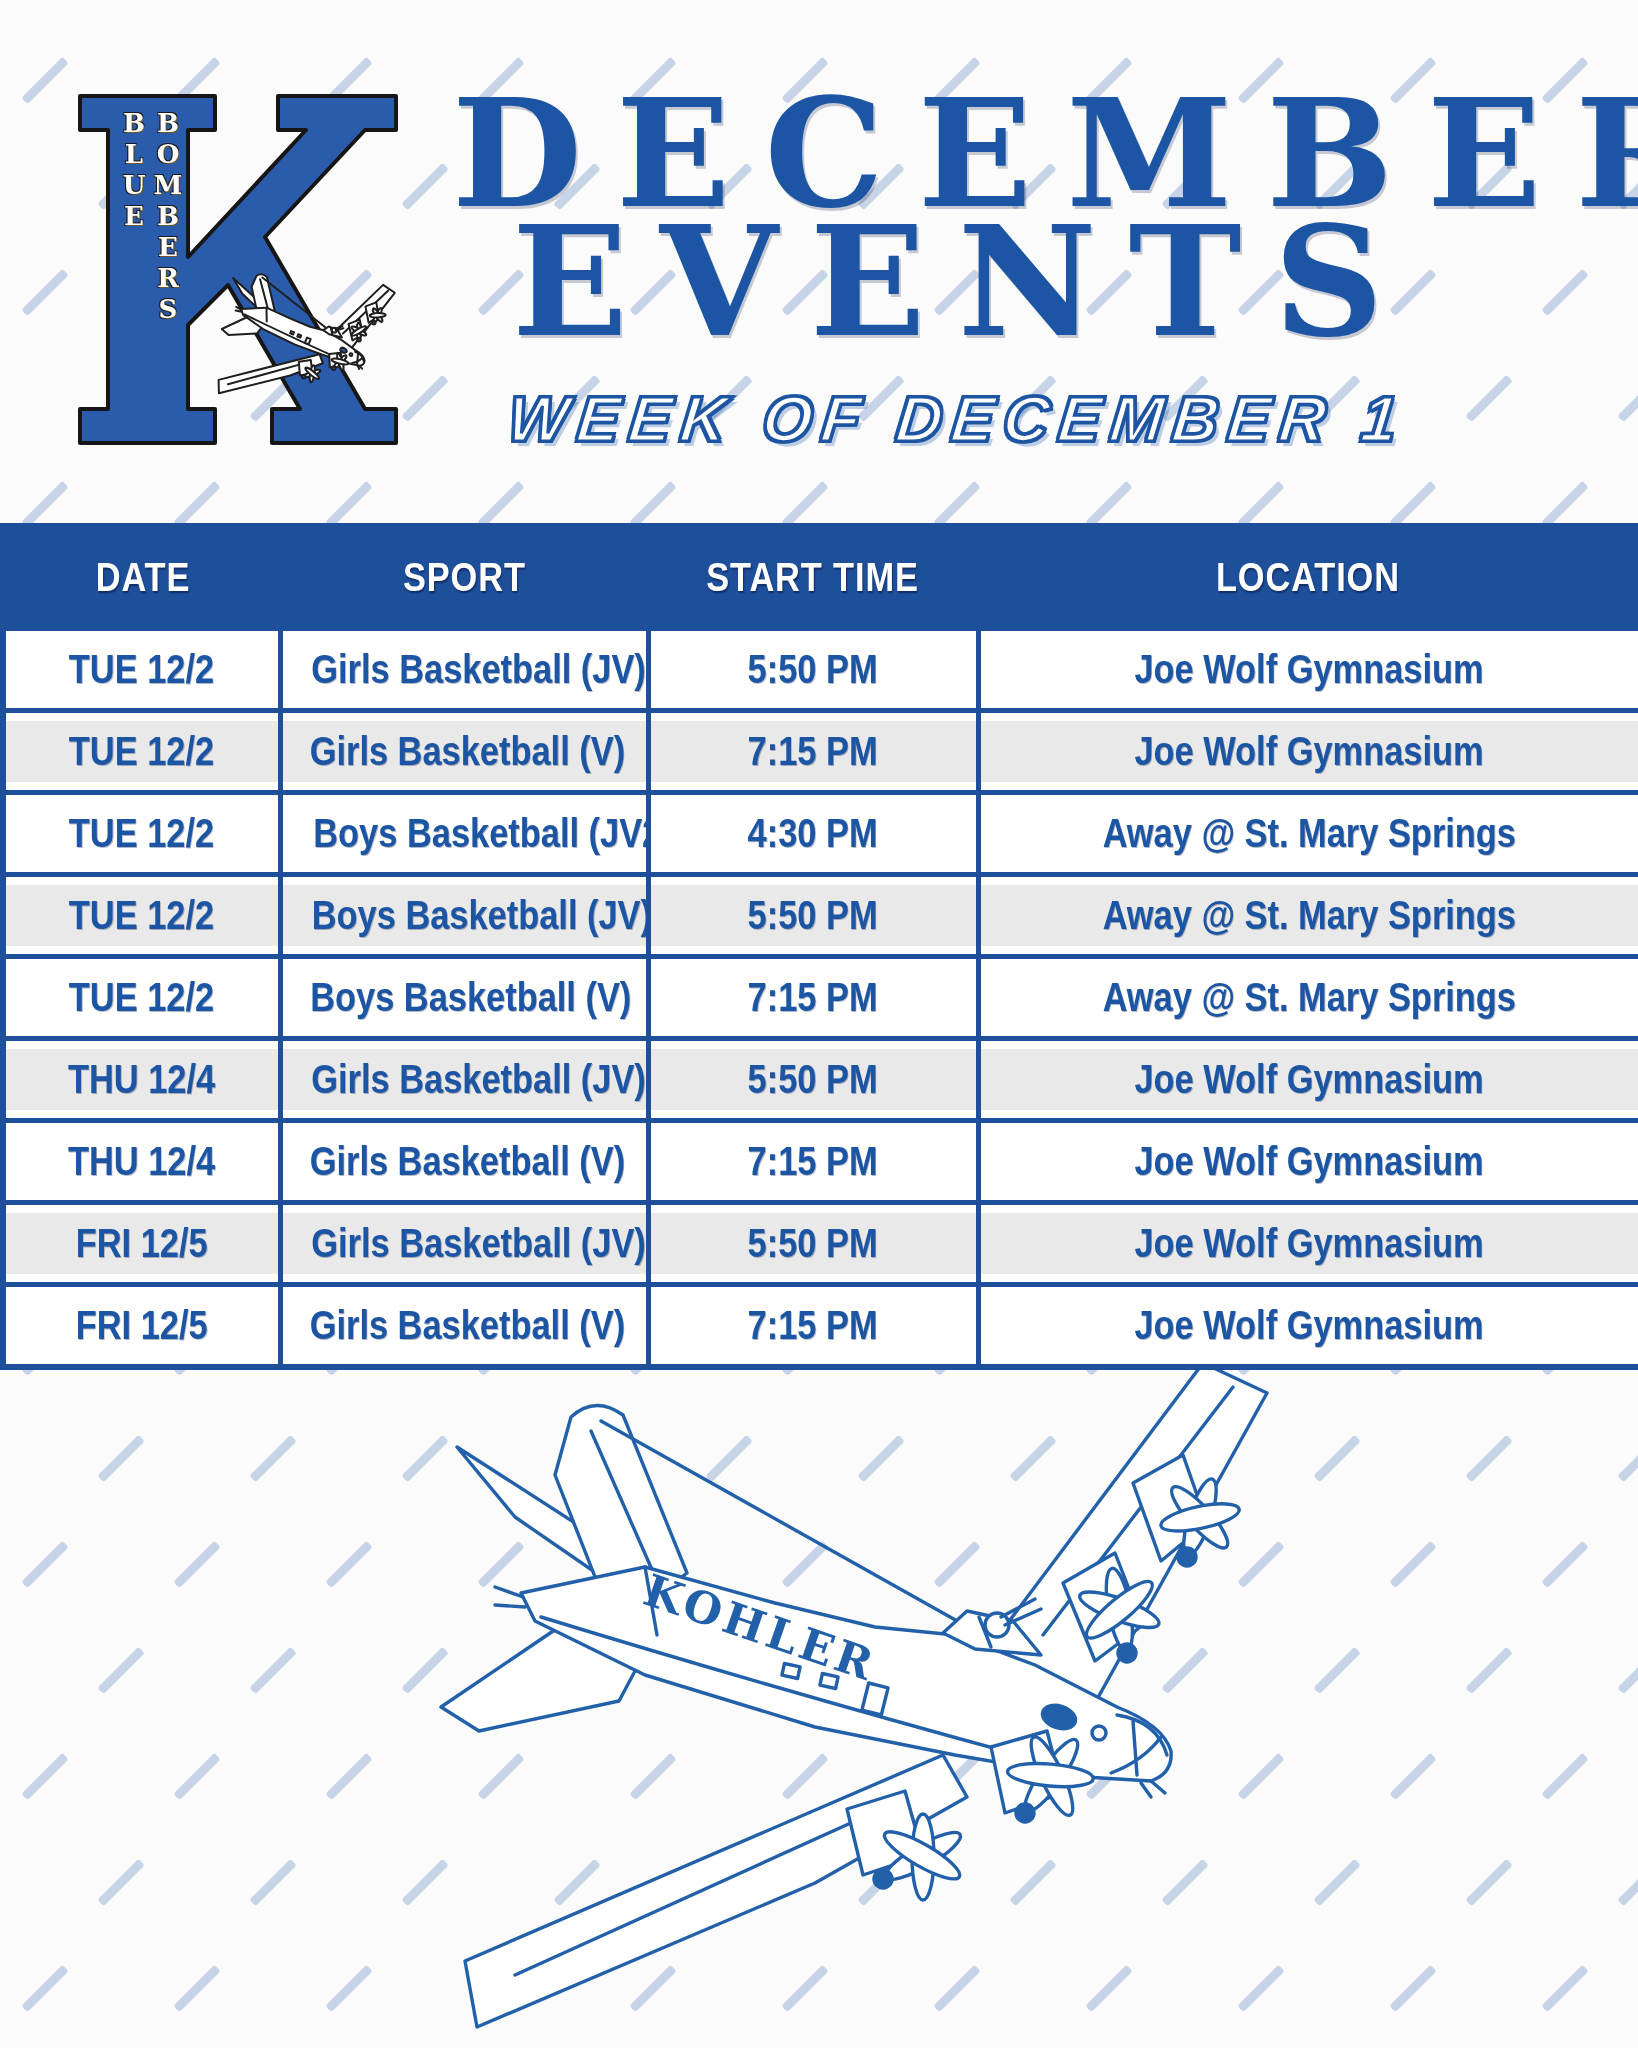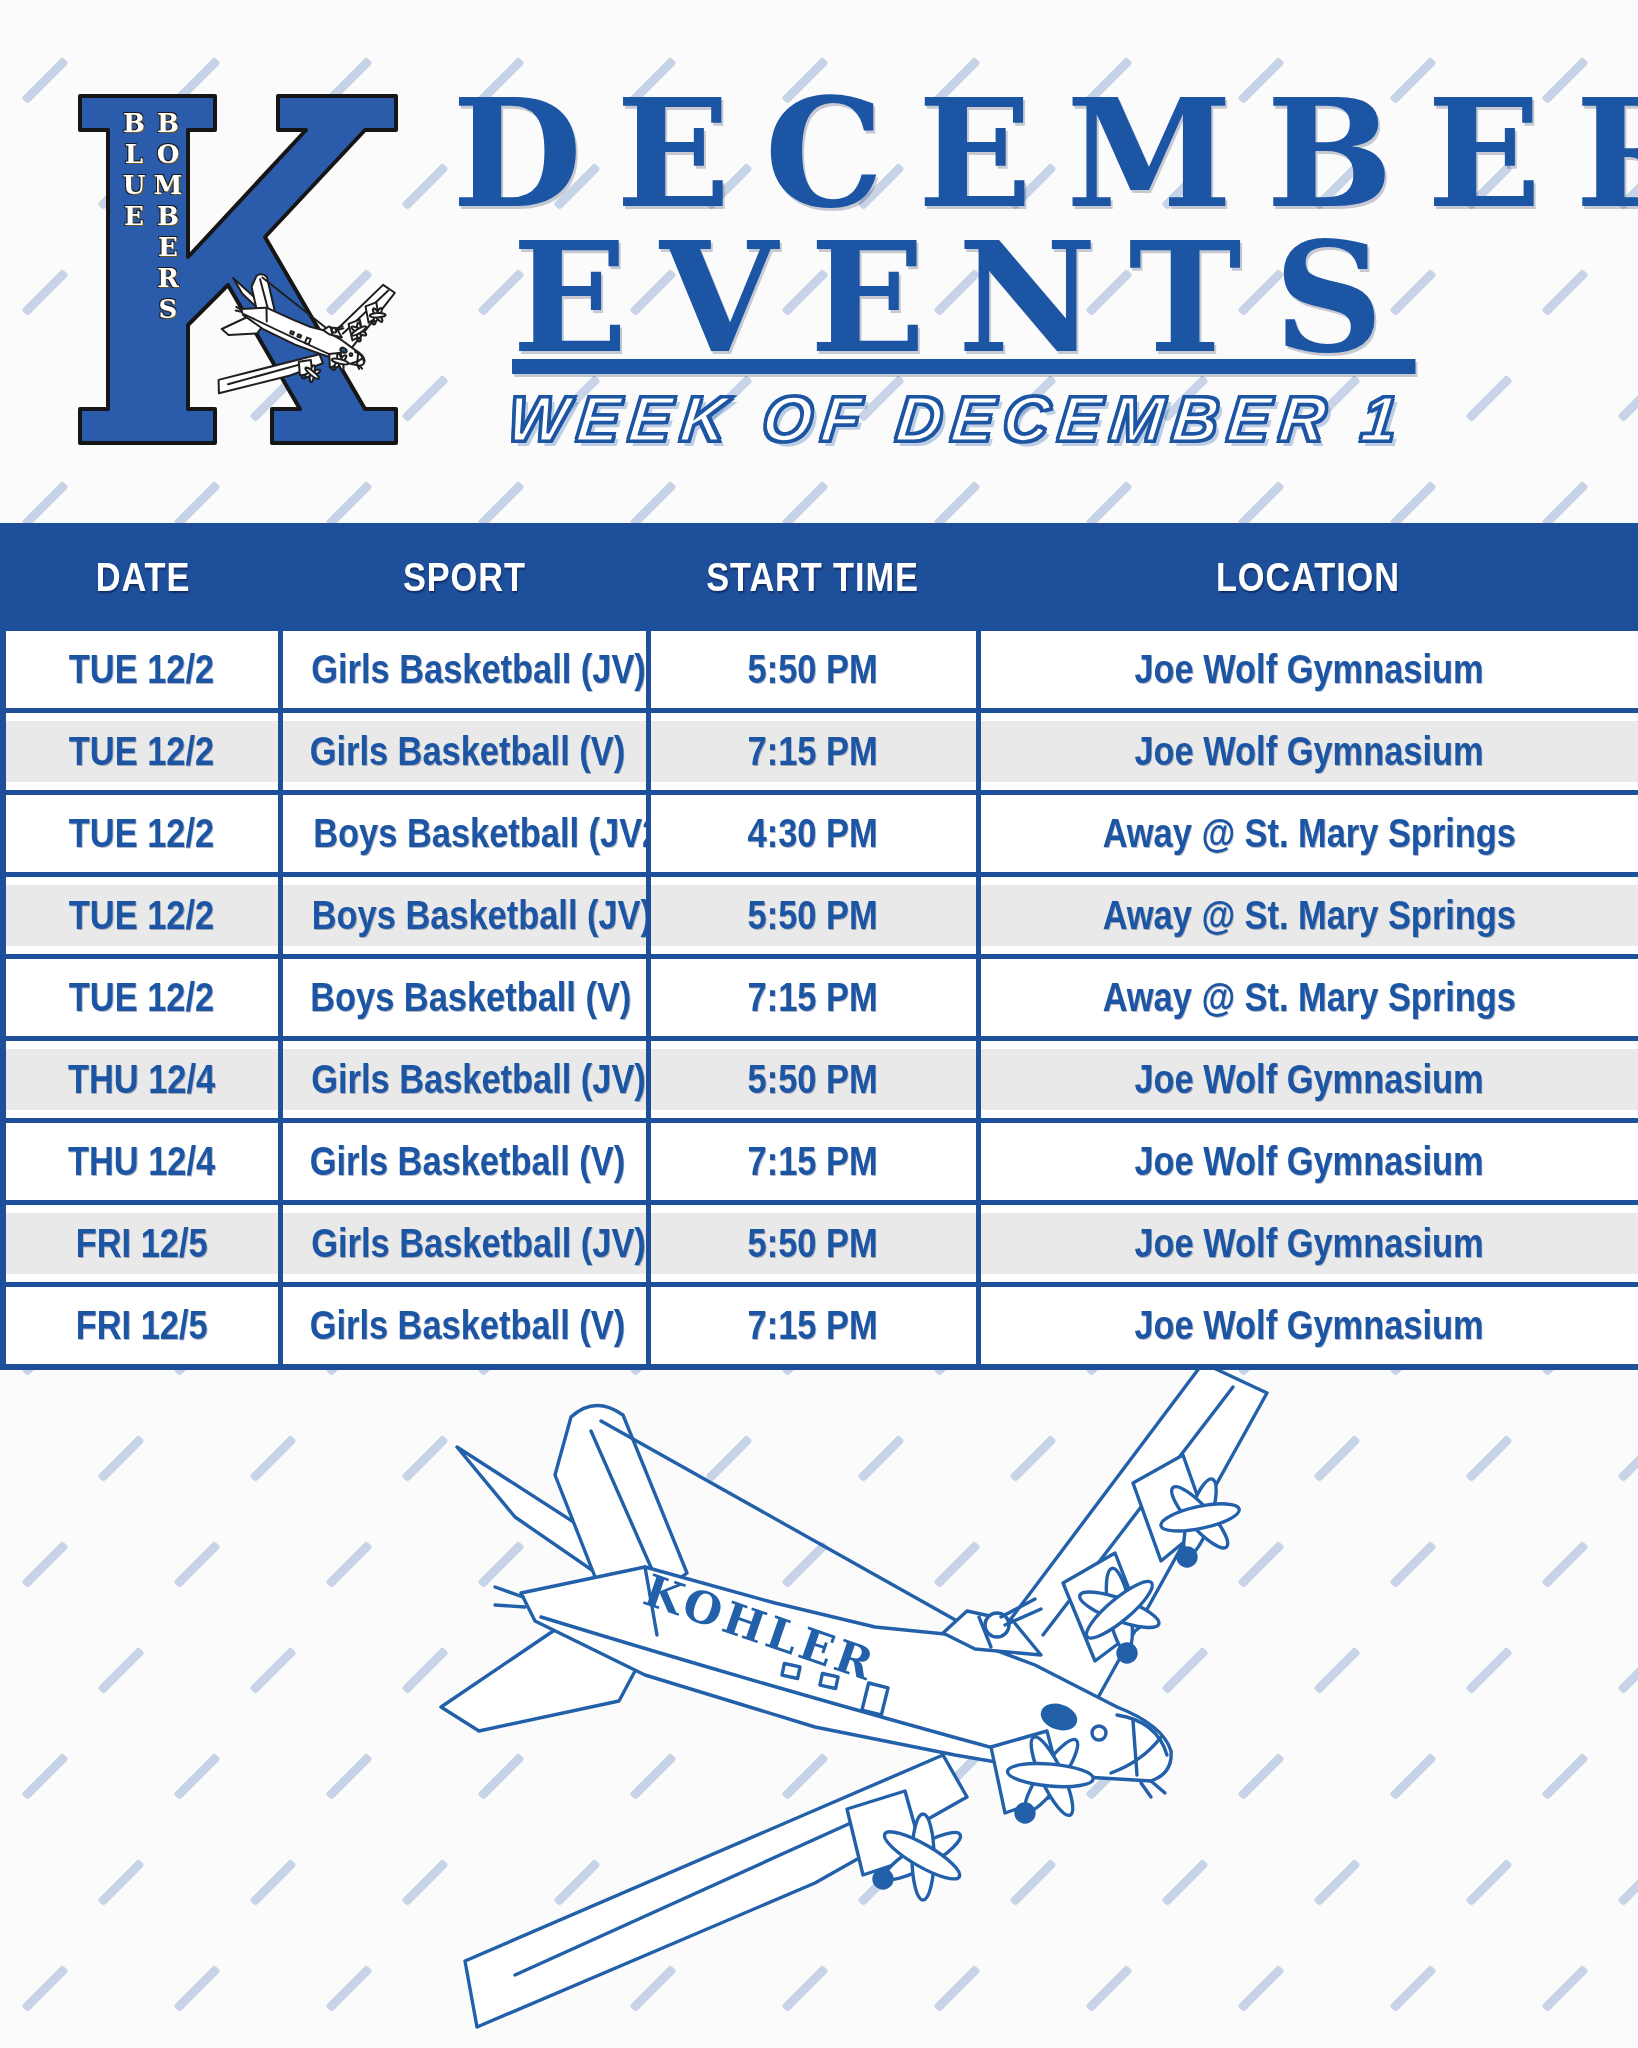--- a/index.html
+++ b/index.html
@@ -32,21 +32,21 @@
     stroke:#1f1f1f;stroke-width:2;stroke-linejoin:round;stroke-linecap:round;fill:none;
   }
   .titles{position:absolute;left:0;top:0;width:1638px;}
   .title-line{
     position:absolute;color:#1b55a4;
     font-family:"DejaVu Serif","Liberation Serif",serif;font-weight:bold;
     line-height:1;white-space:nowrap;
     text-shadow:2px 3px 0 rgba(10,25,60,.22);
   }
   .title-1{left:452px;top:78px;font-size:150px;letter-spacing:34px;}
-  .title-2{left:512px;top:222px;font-size:152px;letter-spacing:32px;text-decoration:underline;}
+  .title-2{left:512px;top:206px;font-size:152px;letter-spacing:32px;}
   .subtitle{
     position:absolute;left:508px;top:382px;
     font-family:"Liberation Sans",sans-serif;font-weight:bold;font-style:italic;
     font-size:64px;letter-spacing:9px;white-space:nowrap;
     color:#ffffff;transform:skewX(-6deg);
     -webkit-text-stroke:3px #1d55a3;
     text-shadow:-2px -2px 0 #1d55a3,2px -2px 0 #1d55a3,-2px 2px 0 #1d55a3,2px 2px 0 #1d55a3,5px 5px 0 rgba(29,85,163,.28);
   }
   
   .sched{

